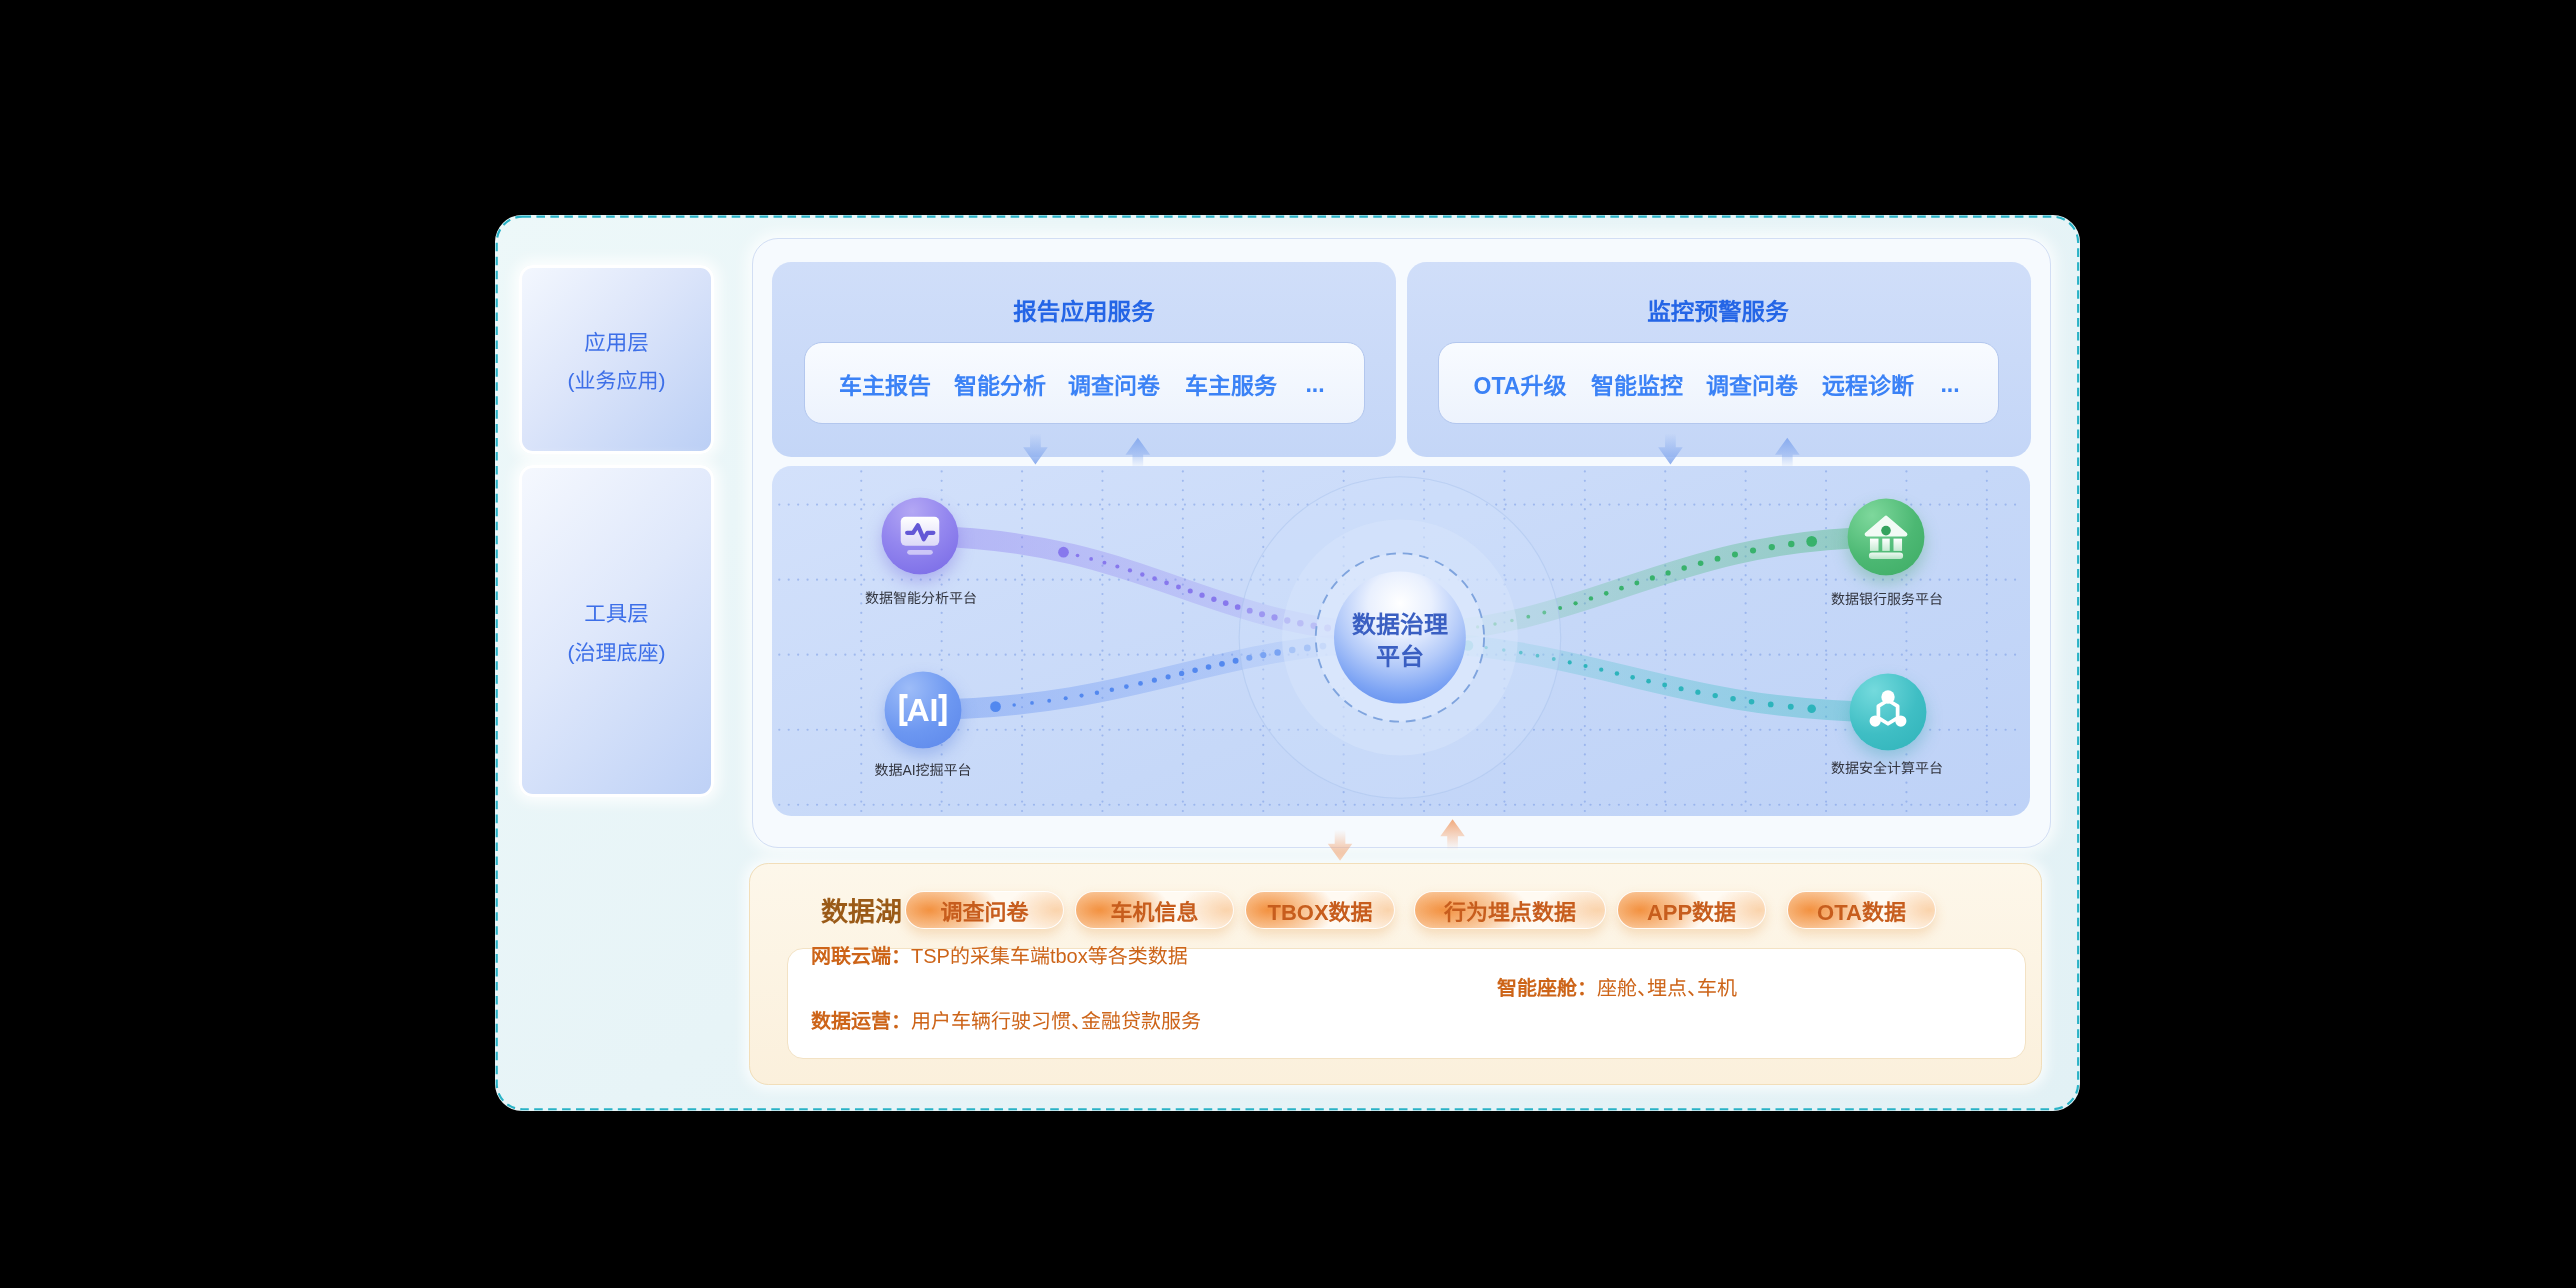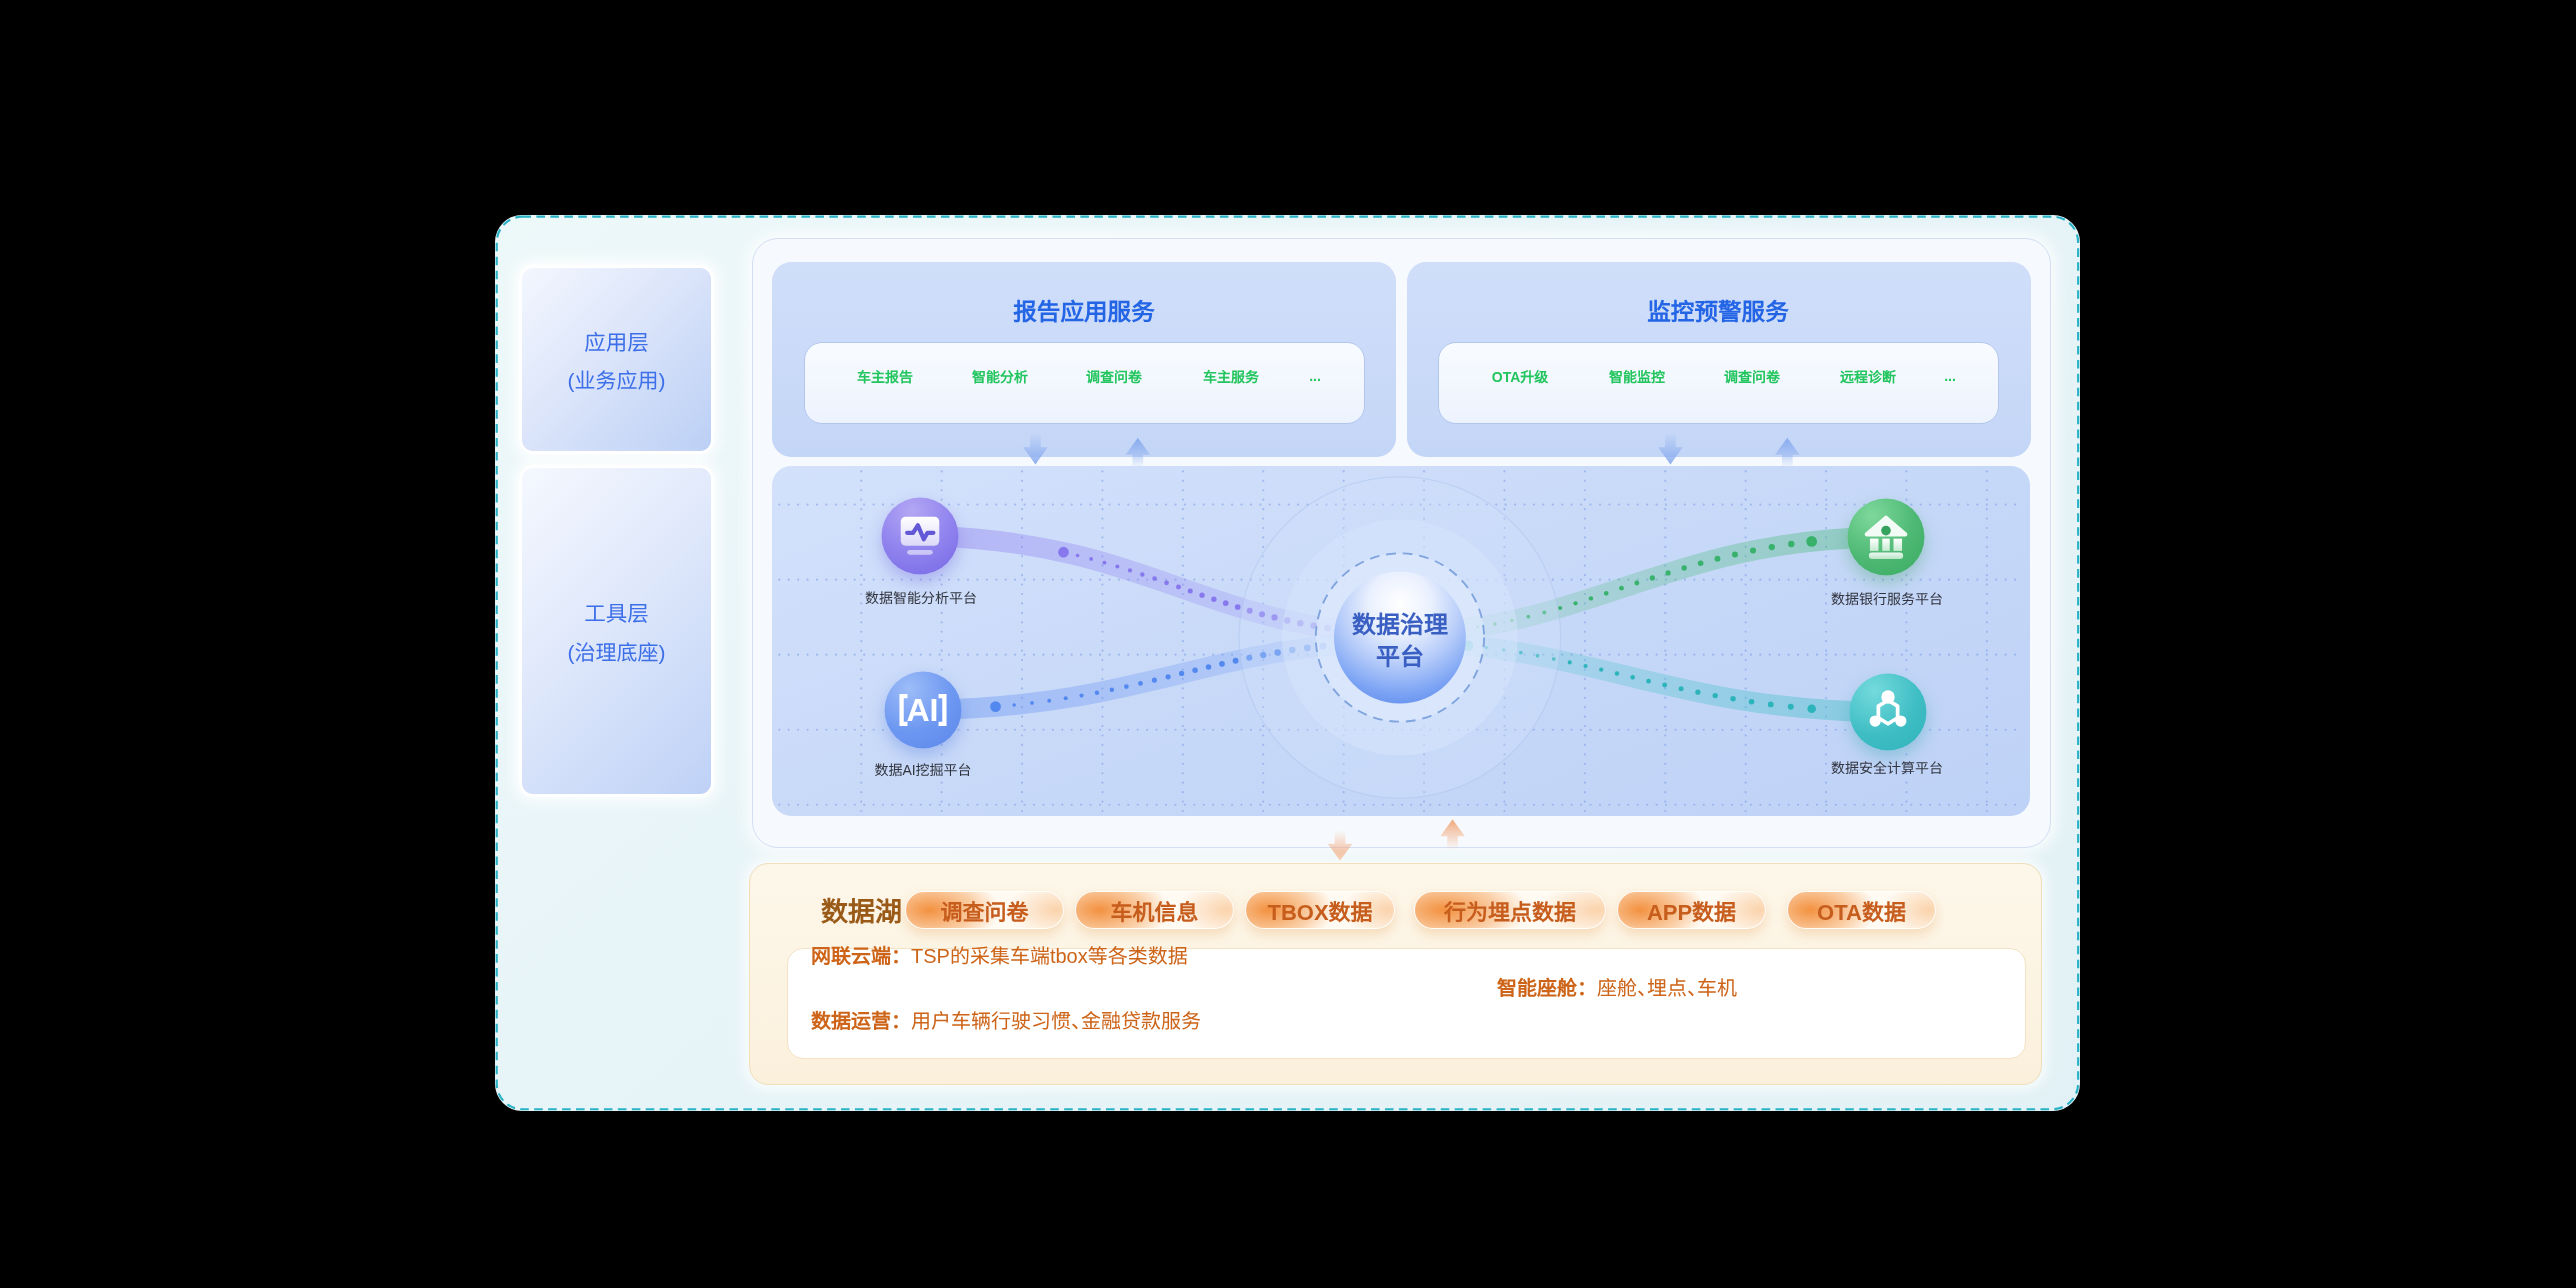--- a/index.html
+++ b/index.html
@@ -18,21 +18,21 @@
 #sb2{top:465px;height:332px;color:#3d6fe8;background:linear-gradient(135deg,#f5f8fe 0%,#dfe8fb 45%,#bed1f6 100%)}
 #sb3{top:845px;height:231px;color:#d57d20;background:linear-gradient(135deg,#fdf4e1 0%,#f4daa4 45%,#e9bd72 100%)}
 
 #mainp{left:752px;top:238px;width:1299px;height:610px;border-radius:26px;background:#f6fafe;
 border:1.1px solid #d2def4;box-shadow:0 0 16px 3.2px rgba(255,255,255,.9)}
 .hp{top:262px;width:624px;height:195px;border-radius:19.3px;background:linear-gradient(180deg,#d0def9 0%,#c4d6f7 100%)}
 #hp1{left:772px} #hp2{left:1407px}
 .hptitle{top:310px;transform:translate(-50%,-50%);font-size:23.6px;font-weight:600;color:#2465e6;white-space:nowrap}
 .mb{top:342px;height:82px;border-radius:18px;background:linear-gradient(180deg,#f8fbff 0%,#edf3fd 100%);border:1.1px solid #b3c7ee}
 #mb1{left:804px;width:561px} #mb2{left:1438px;width:561px}
-.mi{top:376px;transform:translate(-50%,-50%);font-size:14px;font-weight:600;color:#22c55e;white-space:nowrap}
+.mi{top:384px;transform:translate(-50%,-50%);font-size:23px;font-weight:600;color:#3b82f6;white-space:nowrap}
 
 #gridp{left:772px;top:466px;width:1258px;height:350px;border-radius:19.3px;overflow:hidden;
 background:linear-gradient(160deg,#d3e1fb 0%,#c6d8f8 55%,#bed2f7 100%)}
 .gl{stroke:rgba(110,146,226,.48);stroke-width:4;stroke-linecap:round;stroke-dasharray:0.1 17.5}
 
 .icn{transform:translate(-50%,-50%);border-radius:50%;display:flex;align-items:flex-end;justify-content:center}
 #icpur{left:920px;top:536px;width:77px;height:77px;background:radial-gradient(circle at 40% 18%,#b3a7f4 0%,#9487ef 45%,#7b6de7 90%);box-shadow:0 7.5px 16px rgba(110,95,220,.35)}
 #icai{left:923px;top:710px;width:77px;height:77px;background:radial-gradient(circle at 32% 22%,#9dbcf8 0%,#6c97f1 55%,#5b86ea 100%);box-shadow:0 7.5px 16px rgba(80,120,220,.35)}
 #icgrn{left:1886px;top:537px;width:77px;height:77px;background:radial-gradient(circle at 32% 22%,#7ed89c 0%,#4cb873 55%,#3dab64 100%);box-shadow:0 7.5px 16px rgba(60,160,100,.35)}
 #ictea{left:1888px;top:712px;width:77px;height:77px;background:radial-gradient(circle at 32% 22%,#74dadd 0%,#3fbec4 55%,#2fb2b9 100%);box-shadow:0 7.5px 16px rgba(50,160,170,.35)}

